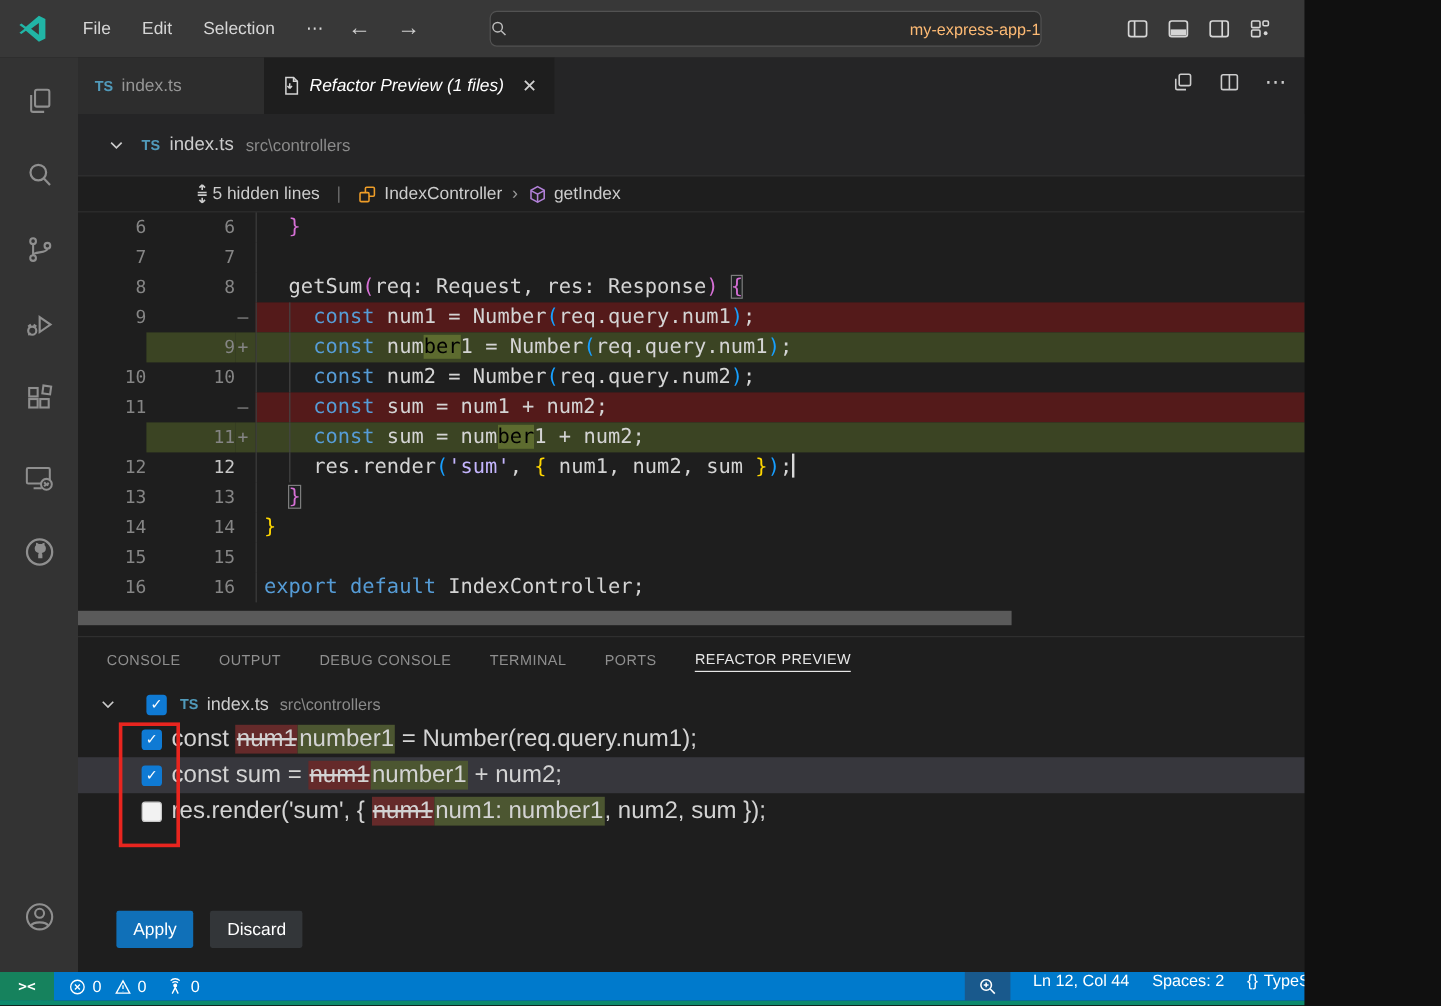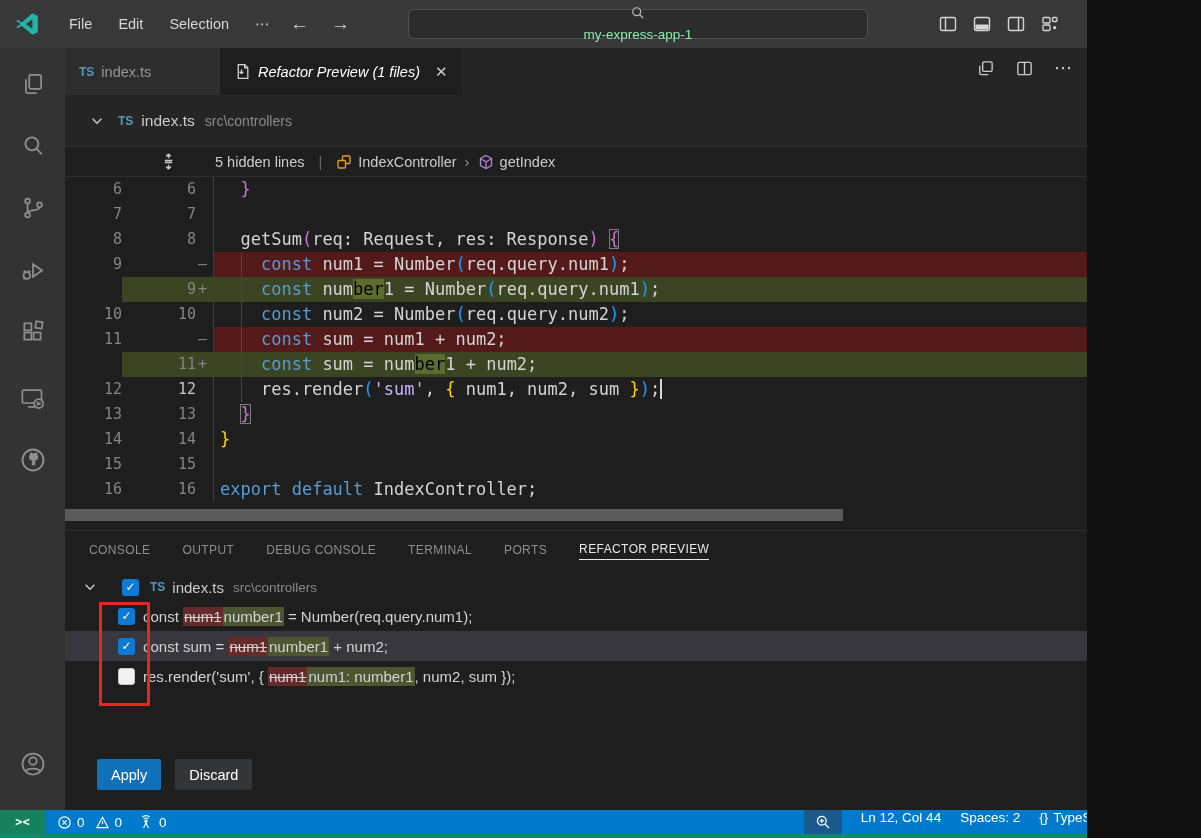--- a/index.html
+++ b/index.html
@@ -6,21 +6,21 @@
   html,body { background:#101010; }
   body { font-family:"Liberation Sans","DejaVu Sans",sans-serif; }
   #window { position:relative; width:1087px; height:838px; background:#1e1e1e; overflow:hidden; }
 
   
   .titlebar { position:absolute; left:0; top:0; width:1201px; height:48px; background:#383838; display:flex; align-items:center; }
   .vscode-logo { margin-left:14px; width:26px; height:26px; flex:none; }
   .menus { display:flex; margin-left:16px; color:#d6d6d6; font-size:14.5px; }
   .menus span { padding:5px 13px; cursor:default; }
   .nav-arrows { position:absolute; left:290px; top:0; height:48px; display:flex; align-items:center; gap:22px; color:#cfcfcf; font-size:19px; }
-  .searchbox { position:absolute; left:408px; top:9px; width:460px; height:30px; background:#2c2c2c; border:1px solid #525252; border-radius:6px; display:flex; align-items:center; justify-content:center; color:#86efac; font-size:13.5px; gap:7px;flex-direction:column; }
+  .searchbox { position:absolute; left:408px; top:9px; width:460px; height:30px; background:#2c2c2c; border:1px solid #525252; border-radius:6px; display:flex; align-items:center; justify-content:space-between; color:#fdba74; font-size:13.5px; gap:7px; }
   .tb-icons { position:absolute; left:938px; top:0; height:48px; display:flex; align-items:center; gap:14px; }
   .tb-icons svg { display:block; }
   .win-controls { position:absolute; left:1075px; top:0; height:48px; display:flex; }
   .win-controls .wc { width:42px; height:48px; display:flex; align-items:center; justify-content:center; color:#e3e3e3; font-size:15px; }
 
   
   .activitybar { position:absolute; left:0; top:48px; width:65px; height:762px; background:#333333; }
   .ab-icon { position:absolute; left:0; width:65px; height:48px; display:flex; align-items:center; justify-content:center; }
 
   
@@ -35,21 +35,21 @@
   
   .editor { position:absolute; left:65px; top:95px; width:1136px; height:435px; background:#1e1e1e; }
   .file-header { position:absolute; left:0; top:0; width:1136px; height:52px; background:#252526; border-bottom:1px solid #303031; display:flex; align-items:center; }
   .file-header .chev { margin-left:25px; }
   .file-header .fh-badge { margin-left:14px; }
   .file-header .fname { margin-left:8px; color:#cccccc; font-size:15.5px; }
   .file-header .fpath { margin-left:10px; color:#8a8a8a; font-size:14px; }
   .fh-action { position:absolute; right:28px; top:14px; }
   .hidden-bar { position:absolute; left:0; top:52px; width:1136px; height:30px; border-bottom:1px solid #2e2e2e; display:flex; align-items:center; color:#cccccc; font-size:14.5px; }
   .hidden-bar .unfold { margin-left:95px; }
-  .hidden-bar .htext { margin-left:38px; }
+  .hidden-bar .htext { }
   .hidden-bar .hsep { margin:0 14px; color:#6a6a6a; }
   .hidden-bar .bc-item { display:flex; align-items:flex-start; gap:6px; }
   .hidden-bar .bc-sep { margin:0 8px; color:#9a9a9a; font-size:15px; }
 
   .code-lines { position:absolute; left:0; top:82px; width:1136px; }
   .code-row { display:flex; height:25px; line-height:25px; font-family:"DejaVu Sans Mono",monospace; font-size:17px; position:relative; }
   .g-orig { flex:none; width:57px; text-align:right; color:#858585; font-size:15px; }
   .g-mod  { flex:none; width:74px; text-align:right; color:#858585; font-size:15px; }
   .g-sign { flex:none; width:17px; text-align:left; padding-left:2px; color:#858585; font-size:15px; }
   .code   { flex:1; white-space:pre; padding-left:6px; border-left:1px solid #3e3e3e; position:relative; }
@@ -77,21 +77,21 @@
   .tree-row { height:30px; display:flex; align-items:center; }
   .tree-row.selected { background:#37373d; }
   .checkbox { width:17px; height:17px; border-radius:3px; flex:none; display:flex; align-items:center; justify-content:center; }
   .checkbox.checked { background:#0f7ad4; color:#ffffff; font-size:12px; font-weight:bold; }
   .checkbox.unchecked { background:#f2f2f2; border:1px solid #c8c8c8; }
   .tp-check { margin-left:25px; }
   .tr-check { margin-left:53px; }
   .tree-parent .ts-badge { margin-left:11px; }
   .tree-parent .fname { margin-left:7px; color:#cccccc; font-size:15px; }
   .tree-parent .fpath { margin-left:9px; color:#8a8a8a; font-size:13.5px; }
-  .tree-text { margin-left:8px; color:#d3d3d3; font-size:15px; white-space:pre; }
+  .tree-text { margin-left:8px; color:#d3d3d3; font-size:20px; white-space:pre; }
   .chip-d { background:#652a2a; text-decoration:line-through; padding:1px 1px; }
   .chip-a { background:#4c5631; padding:1px 1px; }
 
   .panel-buttons { position:absolute; left:32px; top:228px; display:flex; gap:14px; }
   .btn { height:31px; border:none; border-radius:2px; font-size:14.5px; padding:0 14px; font-family:inherit; }
   .btn-apply { background:#1070b8; color:#ffffff; }
   .btn-discard { background:#333639; color:#ffffff; }
 
   .red-anno { position:absolute; left:34px; top:71px; width:51px; height:104px; border:3px solid #e8251f; pointer-events:none; }
 

